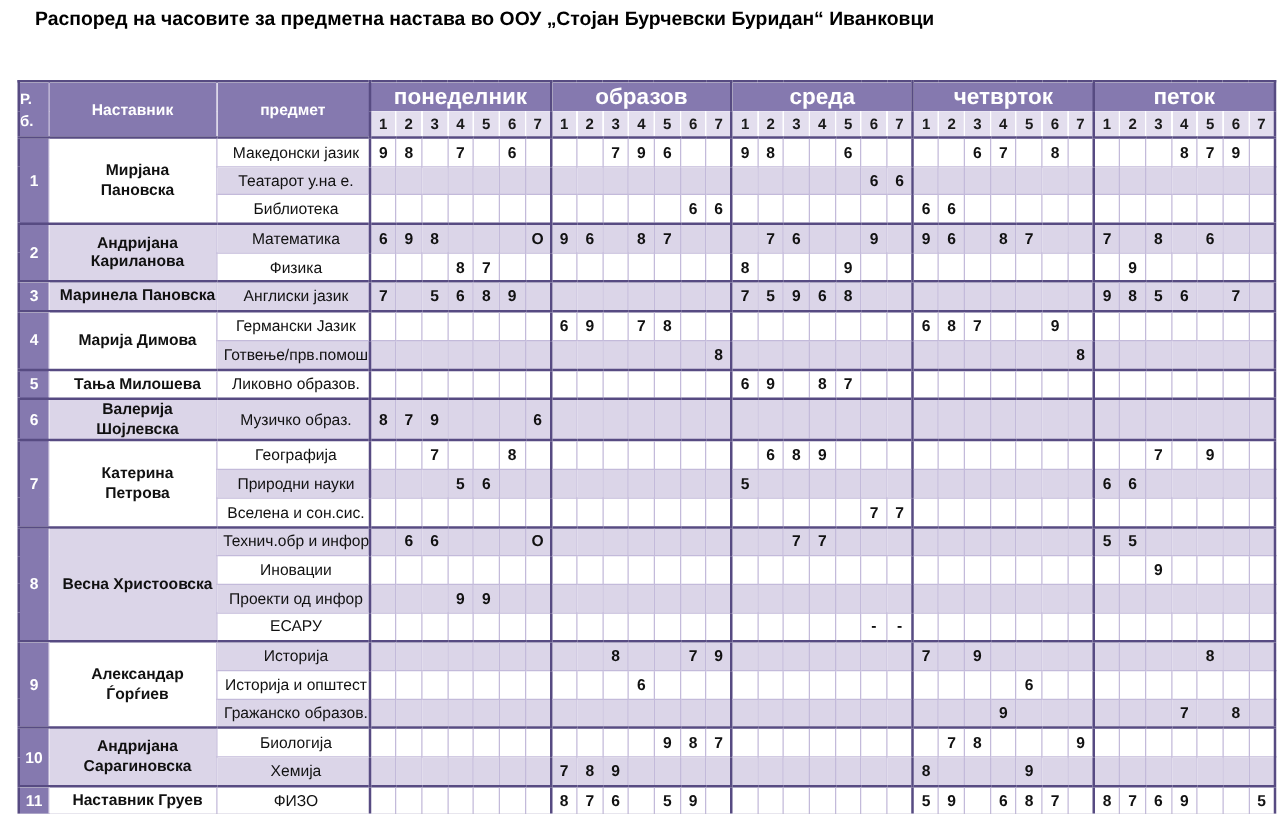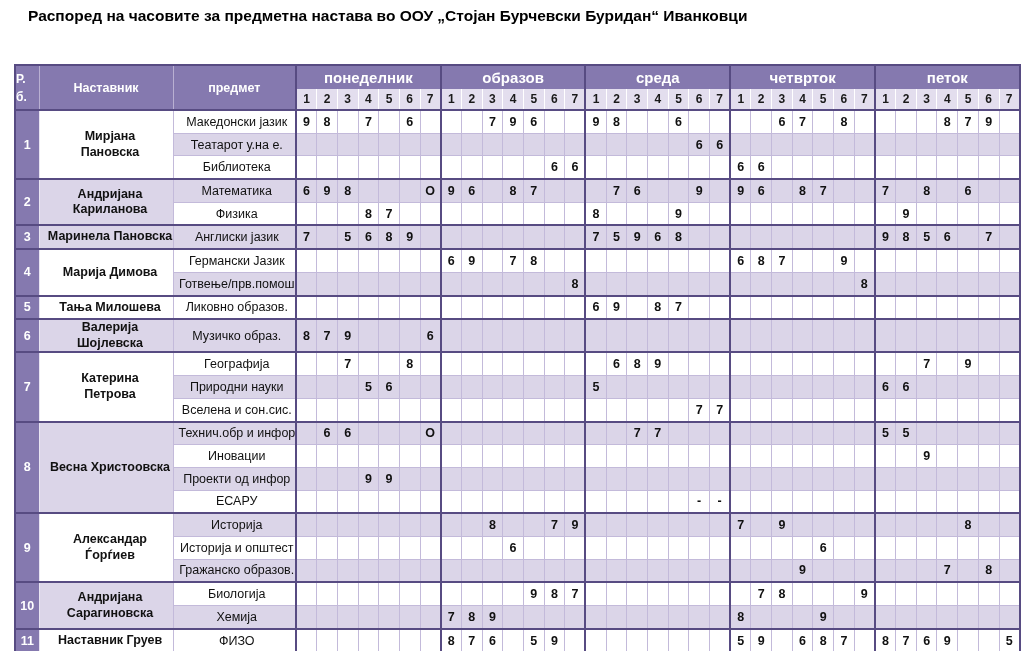--- a/index.html
+++ b/index.html
@@ -5,21 +5,21 @@
   html,body{margin:0;padding:0;background:#fff;}
   .page{position:relative;width:1024px;height:651px;background:#fff;
         font-family:"Liberation Sans",sans-serif;color:#111;overflow:hidden;}
   .title{position:absolute;top:6px;left:0;width:100%;text-align:left;
          font-size:15.5px;font-weight:bold;line-height:1.35;color:#000;padding-left:28px;}
   table.sched{position:absolute;left:14px;top:64px;width:1005px;
               border-collapse:collapse;table-layout:fixed;
               border:2px solid #574b82;}
   .sched th,.sched td{padding:0;overflow:hidden;white-space:nowrap;}
   
-  .day-th{background:#8579af;color:#fff;font-size:15px;font-weight:bold;
+  .day-th{background:#8579af;color:#fff;font-size:18px;font-weight:bold;
           text-align:center;height:23px;border-left:2px solid #574b82;}
   .rb-th{background:#8579af;color:#fff;font-size:12px;font-weight:bold;
          text-align:left;padding-left:4px;line-height:1.5;vertical-align:middle;}
   .lbl-th{background:#8579af;color:#fff;font-size:12.5px;font-weight:bold;
           text-align:center;border-left:1px solid #b9b0d2;}
   .p-th{background:#e3deee;color:#1a1a1a;font-size:12px;font-weight:bold;
         text-align:center;height:20px;border-left:1px solid #fff;}
   .p-th.day-start{border-left:2px solid #574b82;}
   
   .sched tbody td{border:1px solid #c3bada;font-size:12.5px;height:21.7px;}

